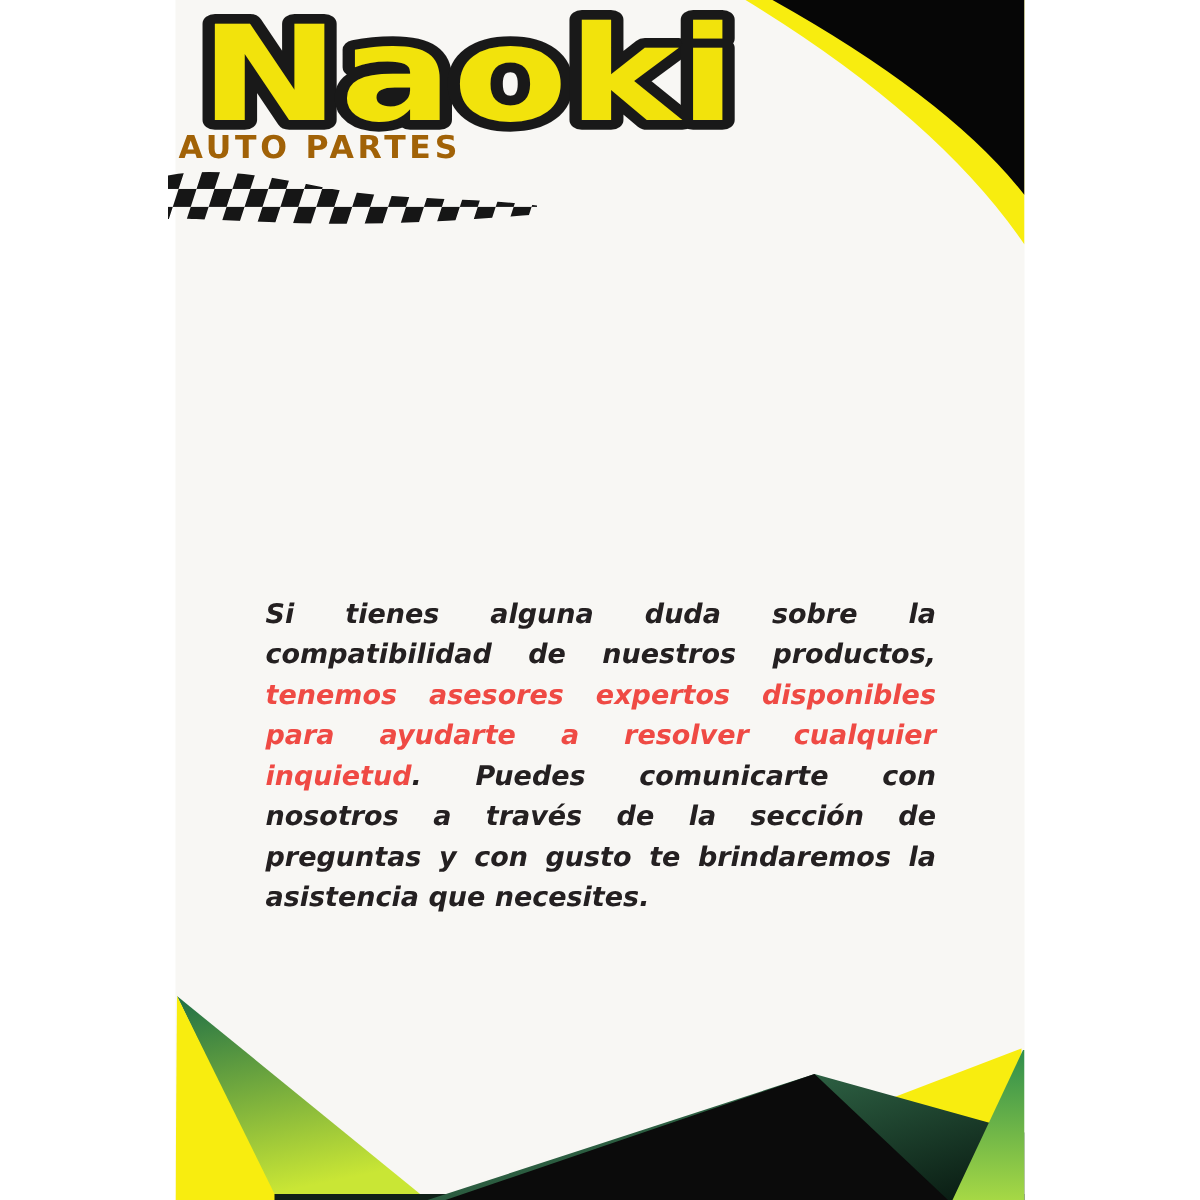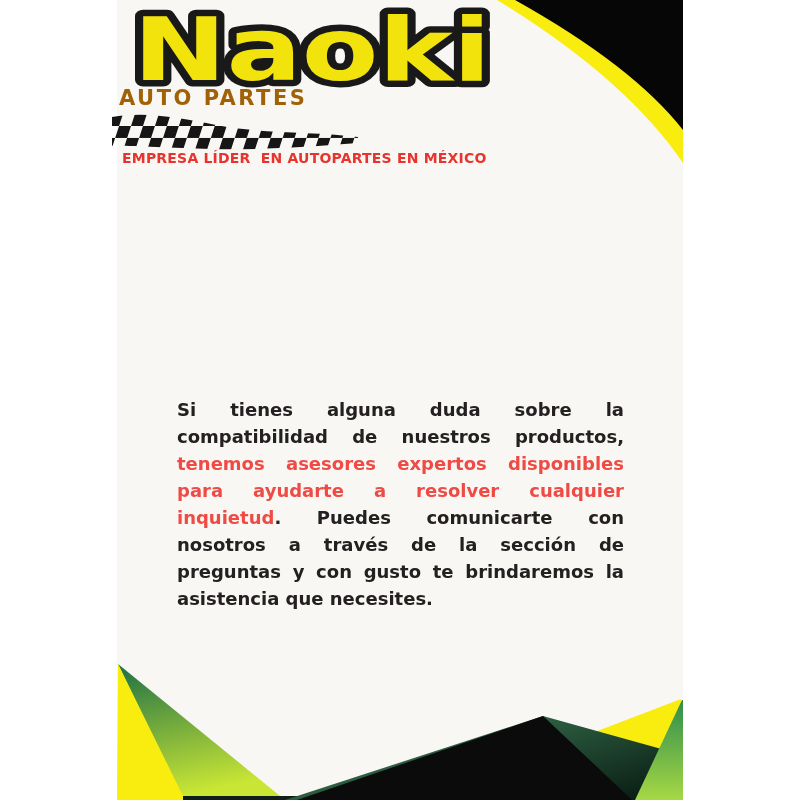--- a/index.html
+++ b/index.html
@@ -15,21 +15,21 @@
            letter-spacing:0.2px;white-space:pre;}
   
   .corner-svg{position:absolute;right:0;top:0;width:190px;height:170px;}
   .bottom-svg{position:absolute;left:0;bottom:0;width:566px;height:140px;}
   
   .heading{position:absolute;left:60px;top:194px;font-size:31px;font-weight:700;color:#ee352e;
            letter-spacing:0.5px;white-space:nowrap;}
   .para{position:absolute;left:60px;width:447px;font-size:18px;line-height:27px;font-weight:700;
         color:#242021;text-align:justify;margin:0;}
   .p1{top:256px;}
-  .p2{top:396px;}
+  .p2{top:396px;font-style:italic;}
   .p3{top:564px;}
   .hl{color:#ef4a44;}
 </style>
 </head>
 <body>
 
 <div class="canvas">
   <div class="page">
 
     <svg class="corner-svg" viewBox="0 0 190 170" aria-hidden="true">
@@ -47,21 +47,20 @@
       <defs>
         <pattern id="chk" width="26" height="26" patternUnits="userSpaceOnUse" patternTransform="skewX(-18) scale(0.92)">
           <rect width="26" height="26" fill="none"></rect>
           <rect x="0" y="0" width="13" height="13" fill="#161616"></rect>
           <rect x="13" y="13" width="13" height="13" fill="#161616"></rect>
         </pattern>
       </defs>
       <path d="M1,3 C35,-3 70,4 105,11 C150,20 200,17 247,23 L247,29 C195,33 150,36 100,35 C55,34 12,31 1,32 Z" fill="url(#chk)"></path>
     </svg>
 
-    <div class="tagline">EMPRESA LÍDER  EN AUTOPARTES EN MÉXICO</div>
 
 
 
     <p class="para p2"><span>Si tienes alguna duda sobre la compatibilidad de nuestros productos, </span><span class="hl">tenemos asesores expertos disponibles para ayudarte a resolver cualquier inquietud</span><span>. Puedes comunicarte con nosotros a través de la sección de preguntas y con gusto te brindaremos la asistencia que necesites.</span></p>
 
 
     <svg class="bottom-svg" viewBox="0 0 566 140" aria-hidden="true">
       <defs>
         <linearGradient id="gLeft" x1="0" y1="0" x2="0.25" y2="1">
           <stop offset="0" stop-color="#1e6f46"></stop>

